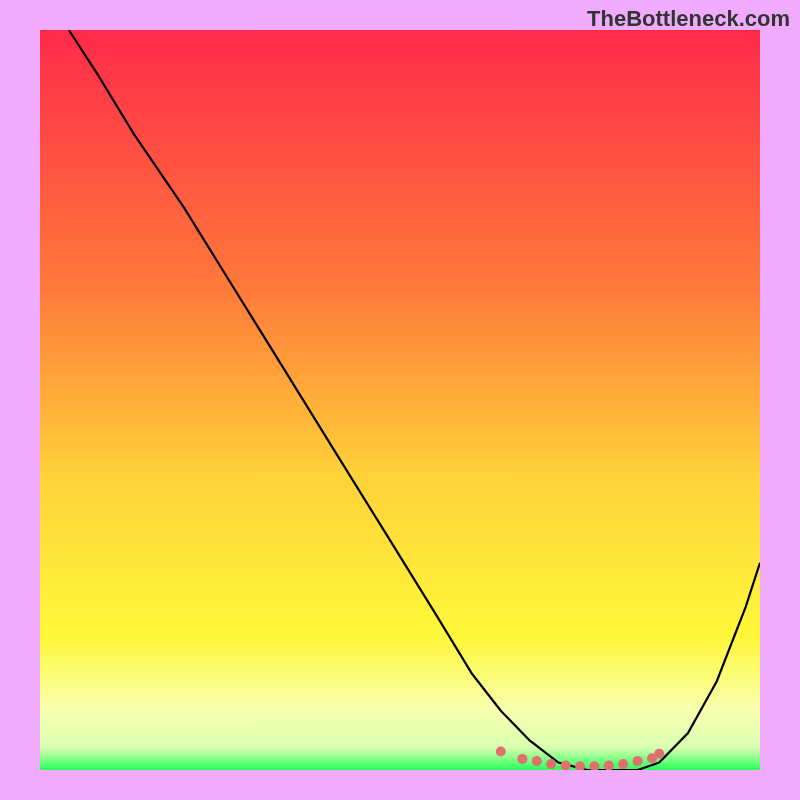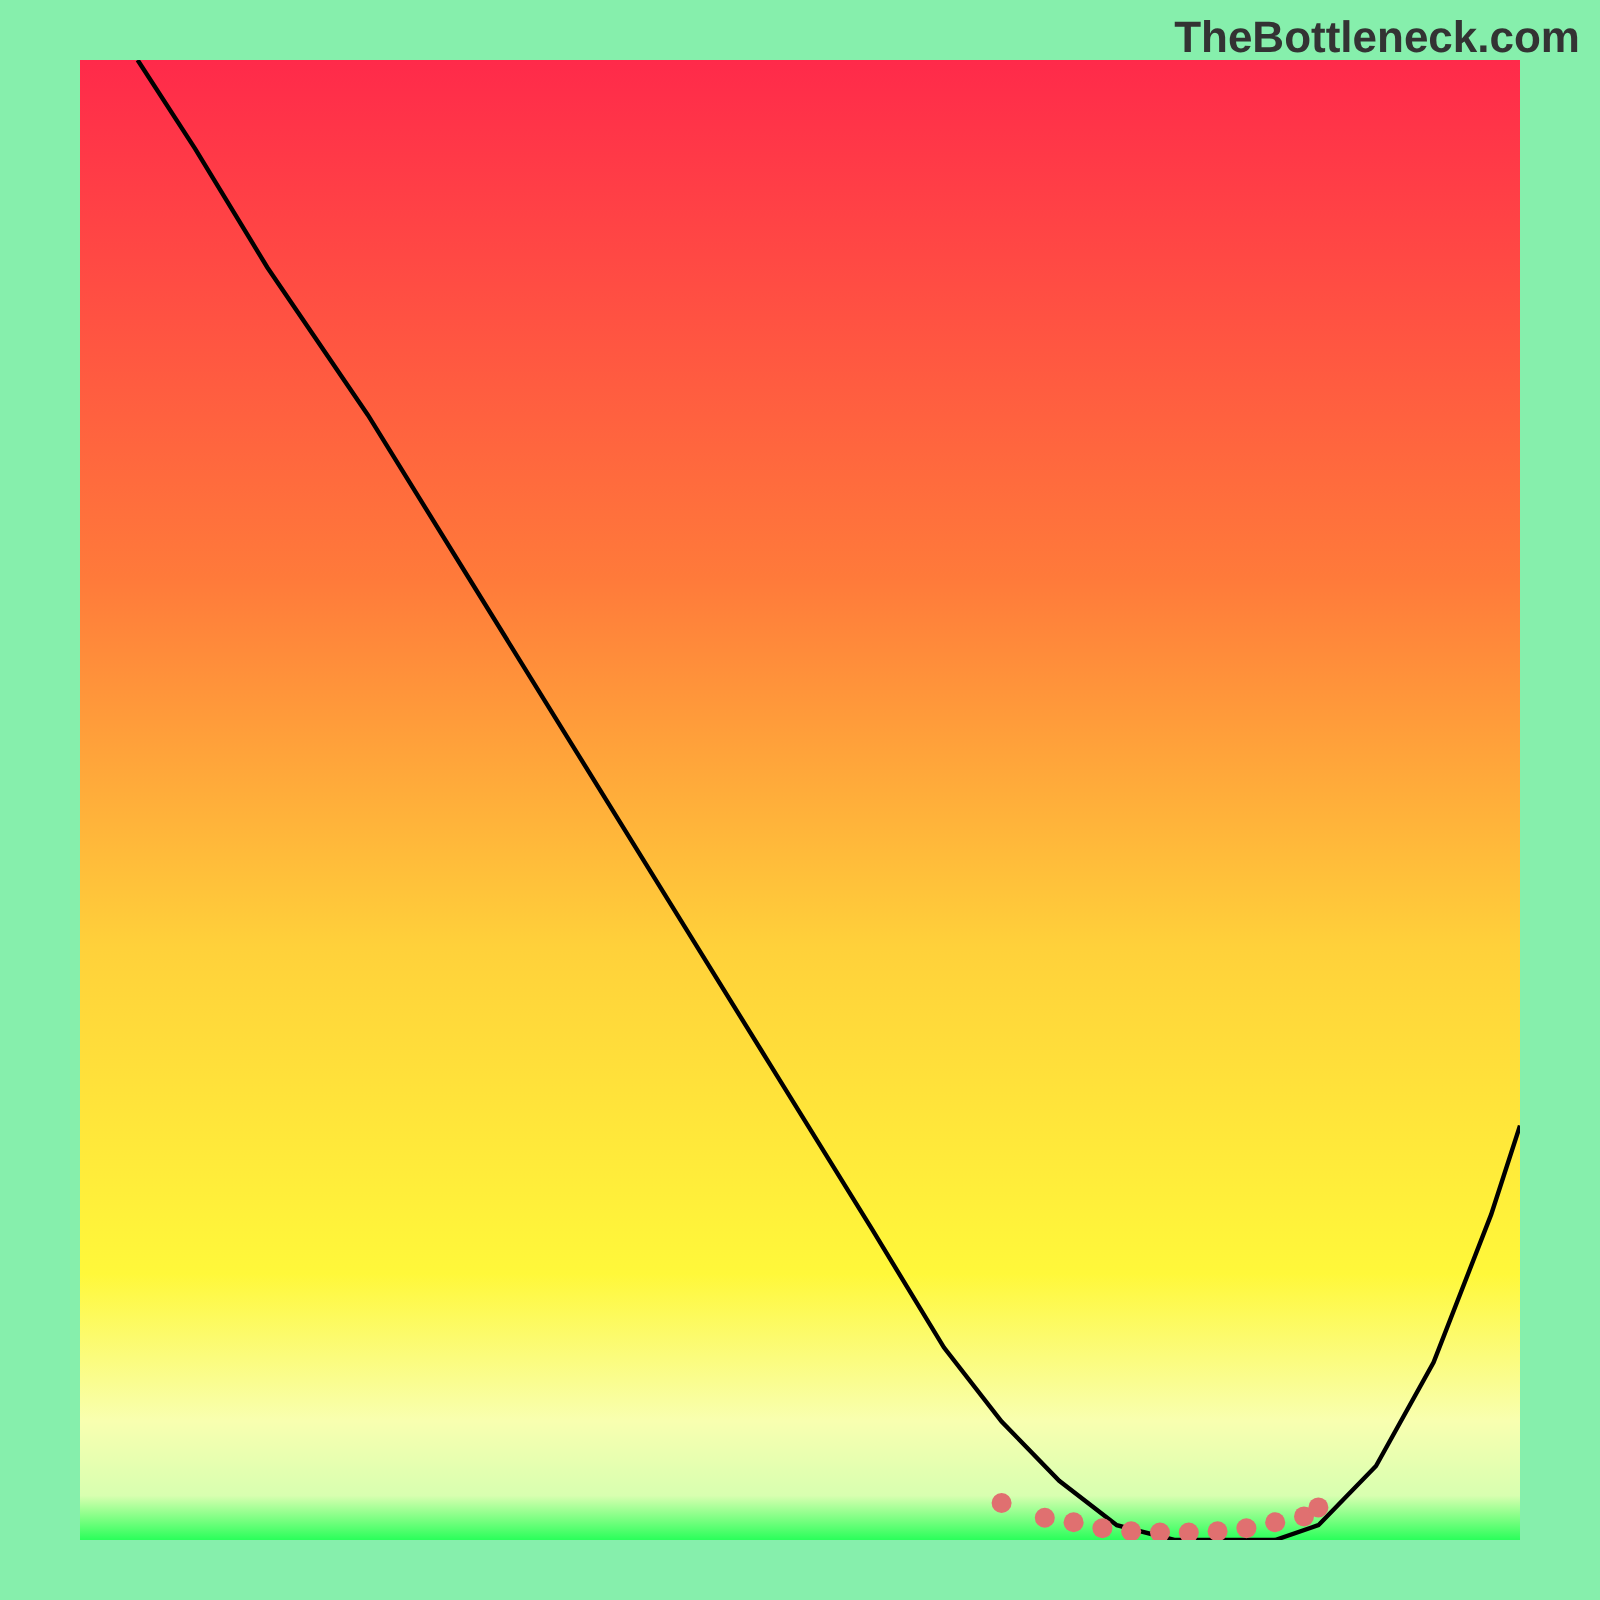--- a/index.html
+++ b/index.html
@@ -7,21 +7,21 @@
     padding: 0;
     background: #000;
     width: 800px;
     height: 800px;
     position: relative;
     font-family: Arial, Helvetica, sans-serif;
   }
   .container {
     width: 800px;
     height: 800px;
-    background: #86efac;
+    background: #f0abfc;
     position: relative;
   }
   .watermark {
     position: absolute;
     top: 6px;
     right: 10px;
     color: #333;
     font-size: 22px;
     font-weight: bold;
     z-index: 10;

